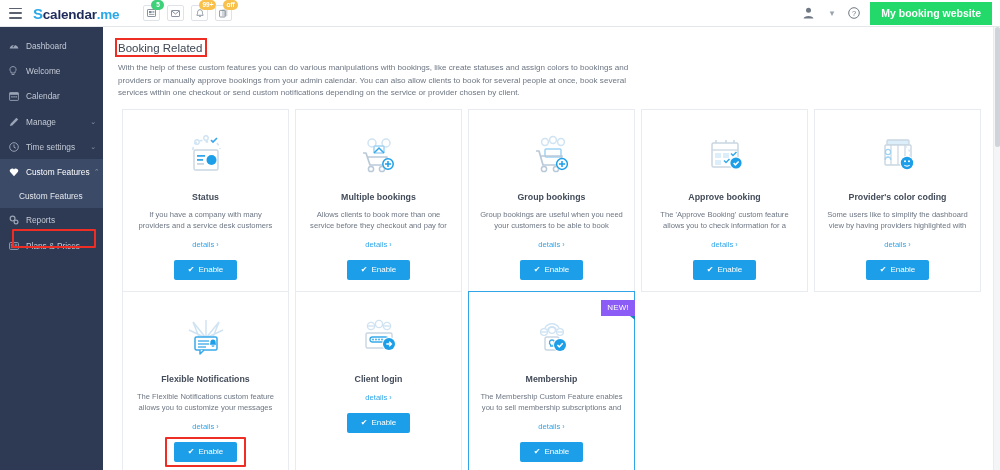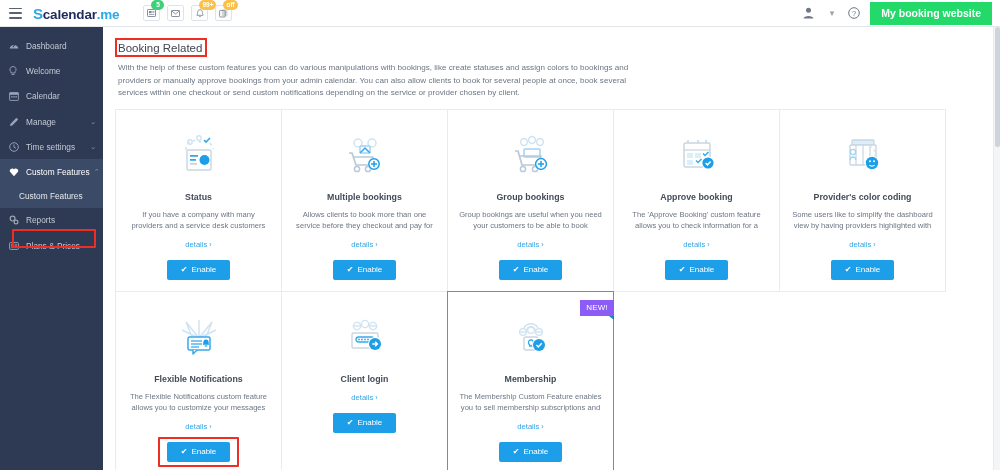--- a/index.html
+++ b/index.html
@@ -115,21 +115,21 @@
     font-size: 8.1px; color: #6d7683; line-height: 1.55;
     max-width: 530px; margin: 3px 0 9px 3px;
   }
 
   
   .grid { display: flex; flex-wrap: wrap; }
   .card {
     width: 167px; height: 183px;
     border: 1px solid #e8ebef;
     background: #ffffff;
-    margin: 0 -1px -1px 0;
+    margin: 0 -1px -1px 7px;
     display: flex; flex-direction: column; align-items: center;
     padding: 14px 10px 0;
     position: relative;
   }
   .card.highlight { border: 1px solid #2fa5e8; z-index: 2; }
 
   .card-icon { height: 60px; display: flex; align-items: center; justify-content: center;
                margin-top: 2px; }
   .card-title {
     font-size: 8.8px; font-weight: bold; color: #434c59;

